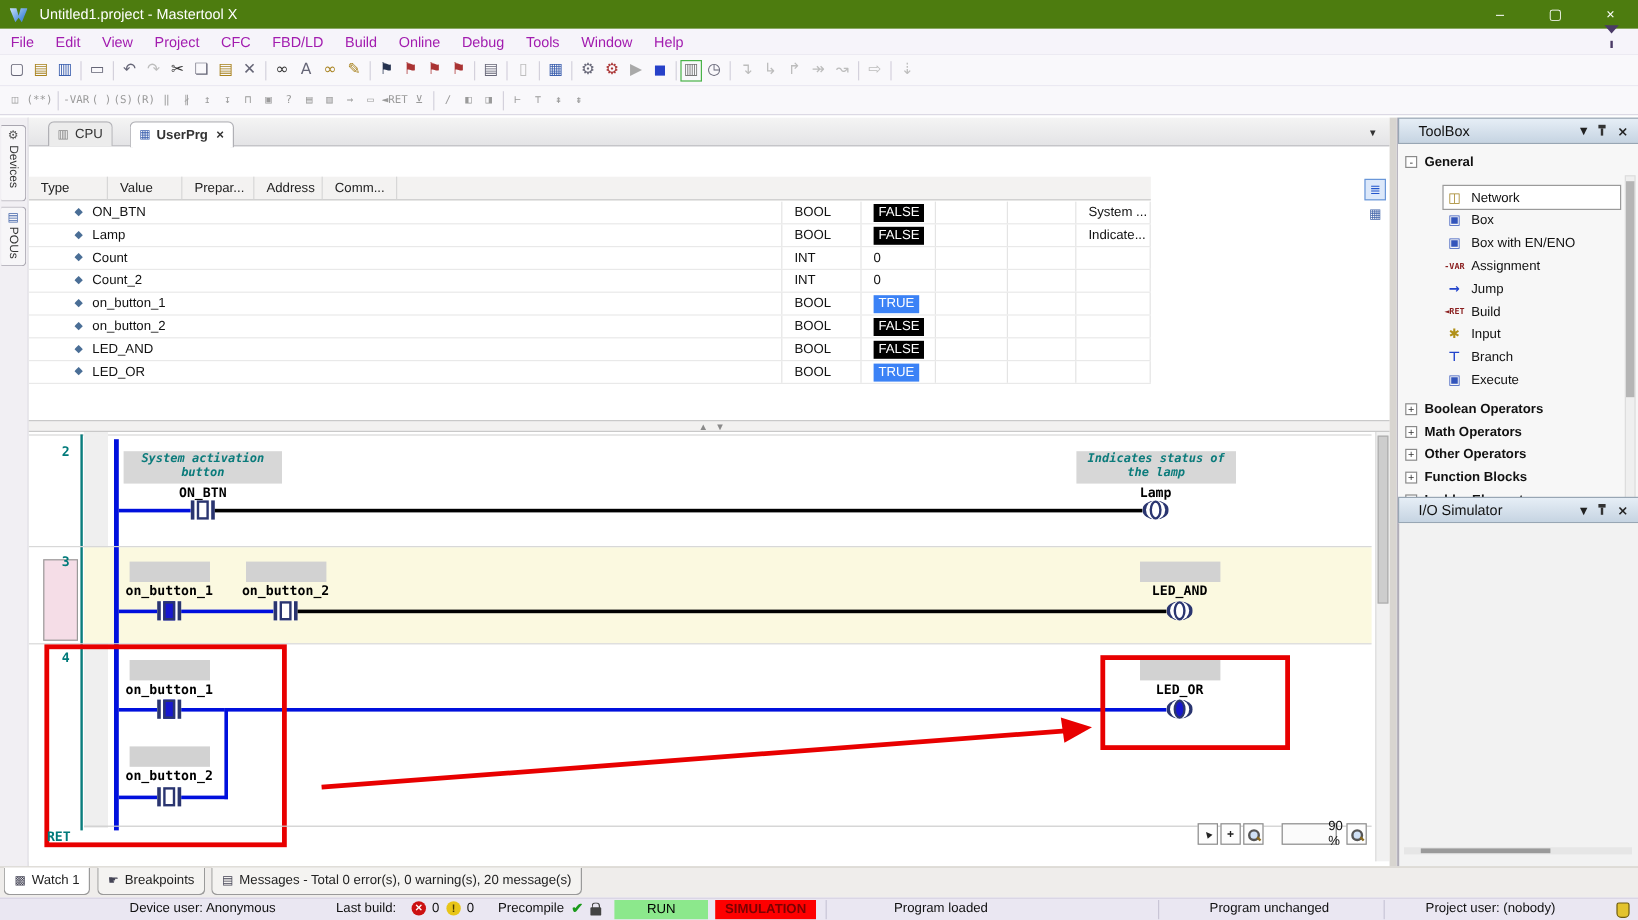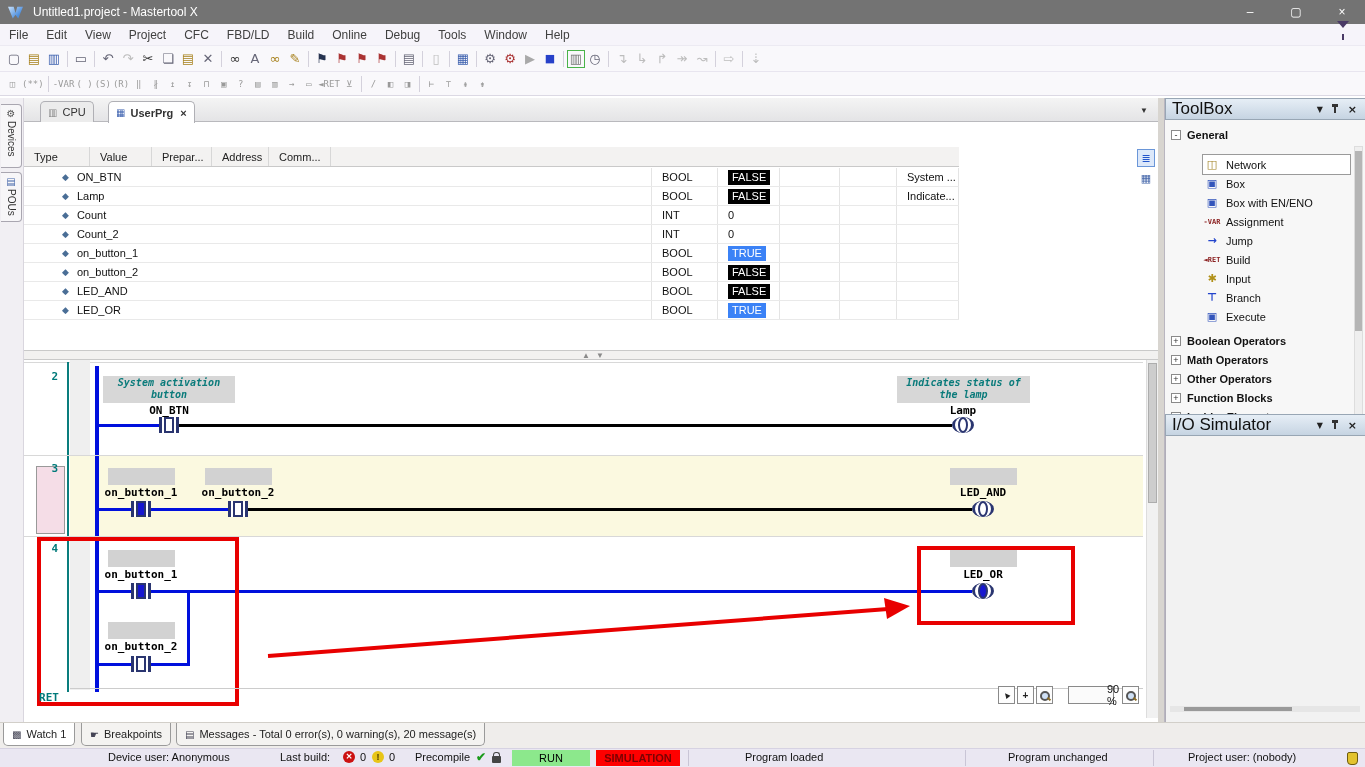--- a/index.html
+++ b/index.html
@@ -1,29 +1,29 @@
 <!DOCTYPE html>
 <html><head>
 <meta charset="utf-8">
 <style>
   * { margin:0; padding:0; box-sizing:border-box; }
   html,body { width:1365px; height:767px; font-family:"Liberation Sans",sans-serif; background:#fff; overflow:hidden; }
   #app { position:relative; width:1365px; height:767px; background:#fff; overflow:hidden; }
 
   
-  #titlebar { position:absolute; left:0; top:0; width:1365px; height:24px; background:#737373; display:flex; align-items:center; }
+  #titlebar { position:absolute; left:0; top:0; width:1365px; height:24px; background:#4d7c0f; display:flex; align-items:center; }
   .logo { width:15px; height:13px; margin-left:8px; background:linear-gradient(135deg,#cfe6ff 0%,#4e8fdd 70%);
           clip-path:polygon(0 10%,38% 10%,50% 58%,62% 10%,100% 10%,68% 100%,50% 72%,32% 100%); }
   #title-text { color:#fff; font-size:12px; margin-left:10px; }
   .wbtns { position:absolute; right:0; top:0; height:24px; display:flex; }
   .wbtn { width:46px; height:24px; display:flex; align-items:center; justify-content:center; color:#fff; font-size:12px; }
 
   
   #menubar { position:absolute; left:0; top:24px; width:1365px; height:22px; background:#f6f4fa; display:flex; align-items:center; border-bottom:1px solid #eceaf2; }
-  .menu-item { font-size:12px; color:#404040; padding:0 9px; height:22px; display:flex; align-items:center; }
+  .menu-item { font-size:12px; color:#a21caf; padding:0 9px; height:22px; display:flex; align-items:center; }
   .funnel-wrap { position:absolute; right:14px; top:4px; width:14px; height:14px; }
   .funnel { width:0; height:0; border-left:6px solid transparent; border-right:6px solid transparent; border-top:7px solid #4a3a66; }
   .funnel-stem { position:absolute; left:5px; top:6px; width:2px; height:6px; background:#4a3a66; }
 
   
   #toolbar1 { position:absolute; left:0; top:46px; width:1365px; height:26px; background:#f9f8fb; display:flex; align-items:center; padding-left:4px; border-bottom:1px solid #e8e5ef; }
   #toolbar2 { position:absolute; left:0; top:72px; width:1365px; height:24px; background:#f9f8fb; display:flex; align-items:center; padding-left:4px; border-bottom:1px solid #dcd9e4; }
   .ic { display:inline-flex; width:20px; height:20px; align-items:center; justify-content:center; font-size:13px; color:#667; font-family:"DejaVu Sans",sans-serif; }
   .fic { display:inline-flex; min-width:17px; height:17px; align-items:center; justify-content:center; font:9px "DejaVu Sans Mono",monospace; color:#9a9a9a; padding:0 1px; }
   .tsep { width:1px; height:16px; background:#d4d1dc; margin:0 3px; flex:0 0 1px; }
@@ -104,21 +104,21 @@
   #zoom-box { position:absolute; left:1044px; top:326px; width:46px; height:18px; border:1px solid #8a8a8a; background:#fbfbfb; font-size:11px; color:#111; display:flex; align-items:center; justify-content:center;padding-left:44px; }
   .mag { position:relative; width:9px; height:9px; }
   .mag:before { content:""; position:absolute; left:0; top:0; width:6px; height:6px; border:2px solid #555; border-radius:50%; background:#cfe0f5; }
   .mag:after { content:""; position:absolute; left:7px; top:7px; width:4px; height:2px; background:#8a6a20; transform:rotate(45deg); }
   #editor-vscroll { position:absolute; left:1122px; top:0; width:12px; height:358px; background:#f1f1f1; border-left:1px solid #ddd; }
   #editor-vscroll .thumb { position:absolute; left:1px; top:3px; width:9px; height:140px; background:#cdcdcd; border:1px solid #adadad; }
 
   
   #rightpanel { position:absolute; left:1164px; top:98px; width:201px; height:624px; background:#f4f3f2; border-left:1px solid #b9b6c0; }
   .phead { position:absolute; left:0; width:201px; height:22px; background:linear-gradient(#e6eef6,#c6d4e2); border:1px solid #98a6b4; display:flex; align-items:center; }
-  .phead .ptitle { font-size:17px; color:#111; margin-left:6px; flex:1; }
+  .phead .ptitle { font-size:12px; color:#111; margin-left:16px; flex:1; }
   .phead .pic { font-size:8px; color:#222; margin-right:8px; font-family:"DejaVu Sans",sans-serif; }
   .pin { position:relative; width:8px; height:10px; margin-right:9px; }
   .pin:before { content:""; position:absolute; left:1px; top:0; width:6px; height:3px; background:#333; }
   .pin:after { content:""; position:absolute; left:3px; top:3px; width:2px; height:6px; background:#333; }
   #toolbox-body { position:absolute; left:0; top:22px; width:201px; height:294px; background:#f7f7f7; }
   .tbx-cat { position:absolute; left:6px; height:18px; display:flex; align-items:center; }
   .expander { width:10px; height:10px; border:1px solid #8a8a8a; background:#fff; font-size:9px; line-height:8px; text-align:center; color:#333; margin-right:6px; }
   .tbx-cat-label { font-size:11px; font-weight:bold; color:#111; }
   .tbx-item { position:absolute; left:38px; height:19px; display:flex; align-items:center; }
   .tbx-item.sel { outline:1px solid #9a9a9a; background:#fff; padding-right:84px; }

